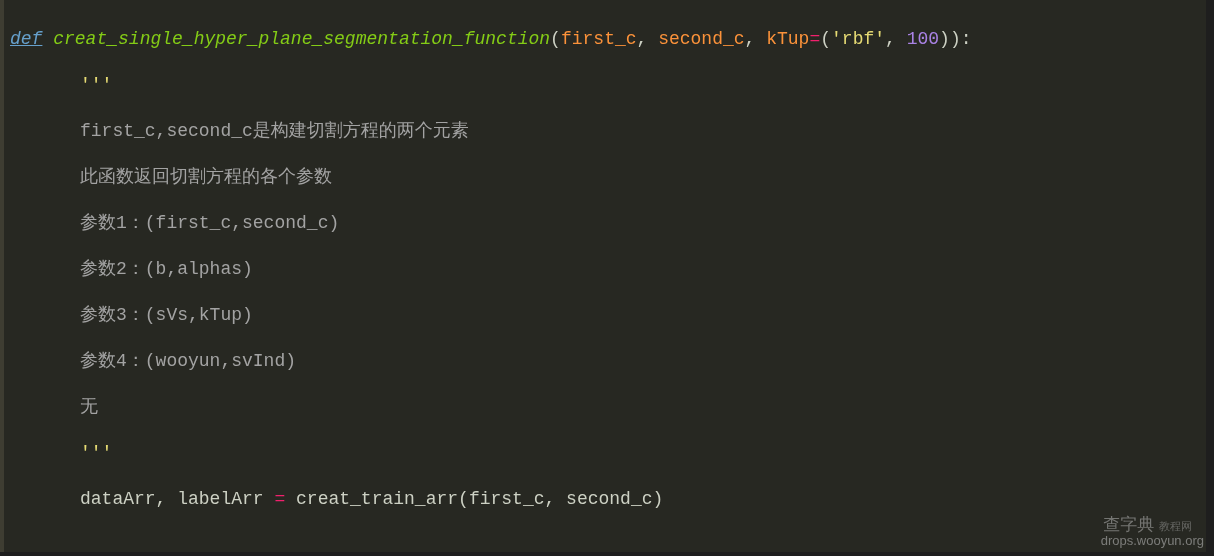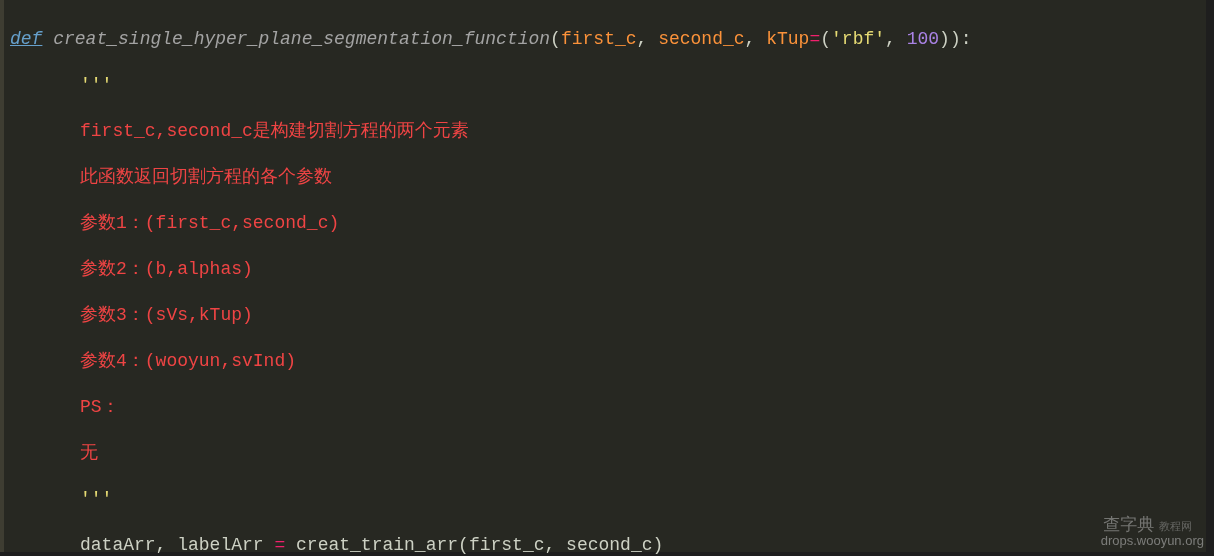--- a/index.html
+++ b/index.html
@@ -22,25 +22,25 @@
       position: relative;
     }
     .editor::before {
       content: '';
       position: absolute;
       left: 0; top: 0;
       width: 4px; height: 100%;
       background: #3e3d32;
     }
     .kw { color: #66a0cc; font-style: italic; text-decoration: underline; }
-    .fn { color: #a3a3a3; font-style: italic; }
+    .fn { color: #84cc16; font-style: italic; }
     .prm { color: #fb923a; }
     .op { color: #f0206c; }
     .strq { color: #e6db74; }
-    .strc { color: #ef4444; }
+    .strc { color: #a3a3a3; }
     .num { color: #a982e4; }
     .name { color: #cdd1c4; }
     .indent { display: inline-block; width: 70px; }
     .watermark1 {
       position: absolute;
       right: 22px; bottom: 18px;
       color: rgba(180,180,180,0.55);
       font-family: Arial, sans-serif;
       font-size: 17px;
       pointer-events: none;
@@ -59,21 +59,20 @@
 
 <div class="editor">
 <div><span class="kw">def</span><span class="name"> </span><span class="fn">creat_single_hyper_plane_segmentation_function</span><span class="name">(</span><span class="prm">first_c</span><span class="name">, </span><span class="prm">second_c</span><span class="name">, </span><span class="prm">kTup</span><span class="op">=</span><span class="name">(</span><span class="strq">'rbf'</span><span class="name">, </span><span class="num">100</span><span class="name">)</span><span class="name">):</span></div>
 <div><span class="indent"></span><span class="strq">'''</span></div>
 <div><span class="indent"></span><span class="strc">first_c,second_c是构建切割方程的两个元素</span></div>
 <div><span class="indent"></span><span class="strc">此函数返回切割方程的各个参数</span></div>
 <div><span class="indent"></span><span class="strc">参数1：(first_c,second_c)</span></div>
 <div><span class="indent"></span><span class="strc">参数2：(b,alphas)</span></div>
 <div><span class="indent"></span><span class="strc">参数3：(sVs,kTup)</span></div>
 <div><span class="indent"></span><span class="strc">参数4：(wooyun,svInd)</span></div>
-<div><span class="indent"></span><span class="strc">PS：</span></div>
 <div><span class="indent"></span><span class="strc">无</span></div>
 <div><span class="indent"></span><span class="strq">'''</span></div>
 <div><span class="indent"></span><span class="name">dataArr, labelArr </span><span class="op">=</span><span class="name"> creat_train_arr(first_c, second_c)</span></div>
 
 
 
 
 
 
 

